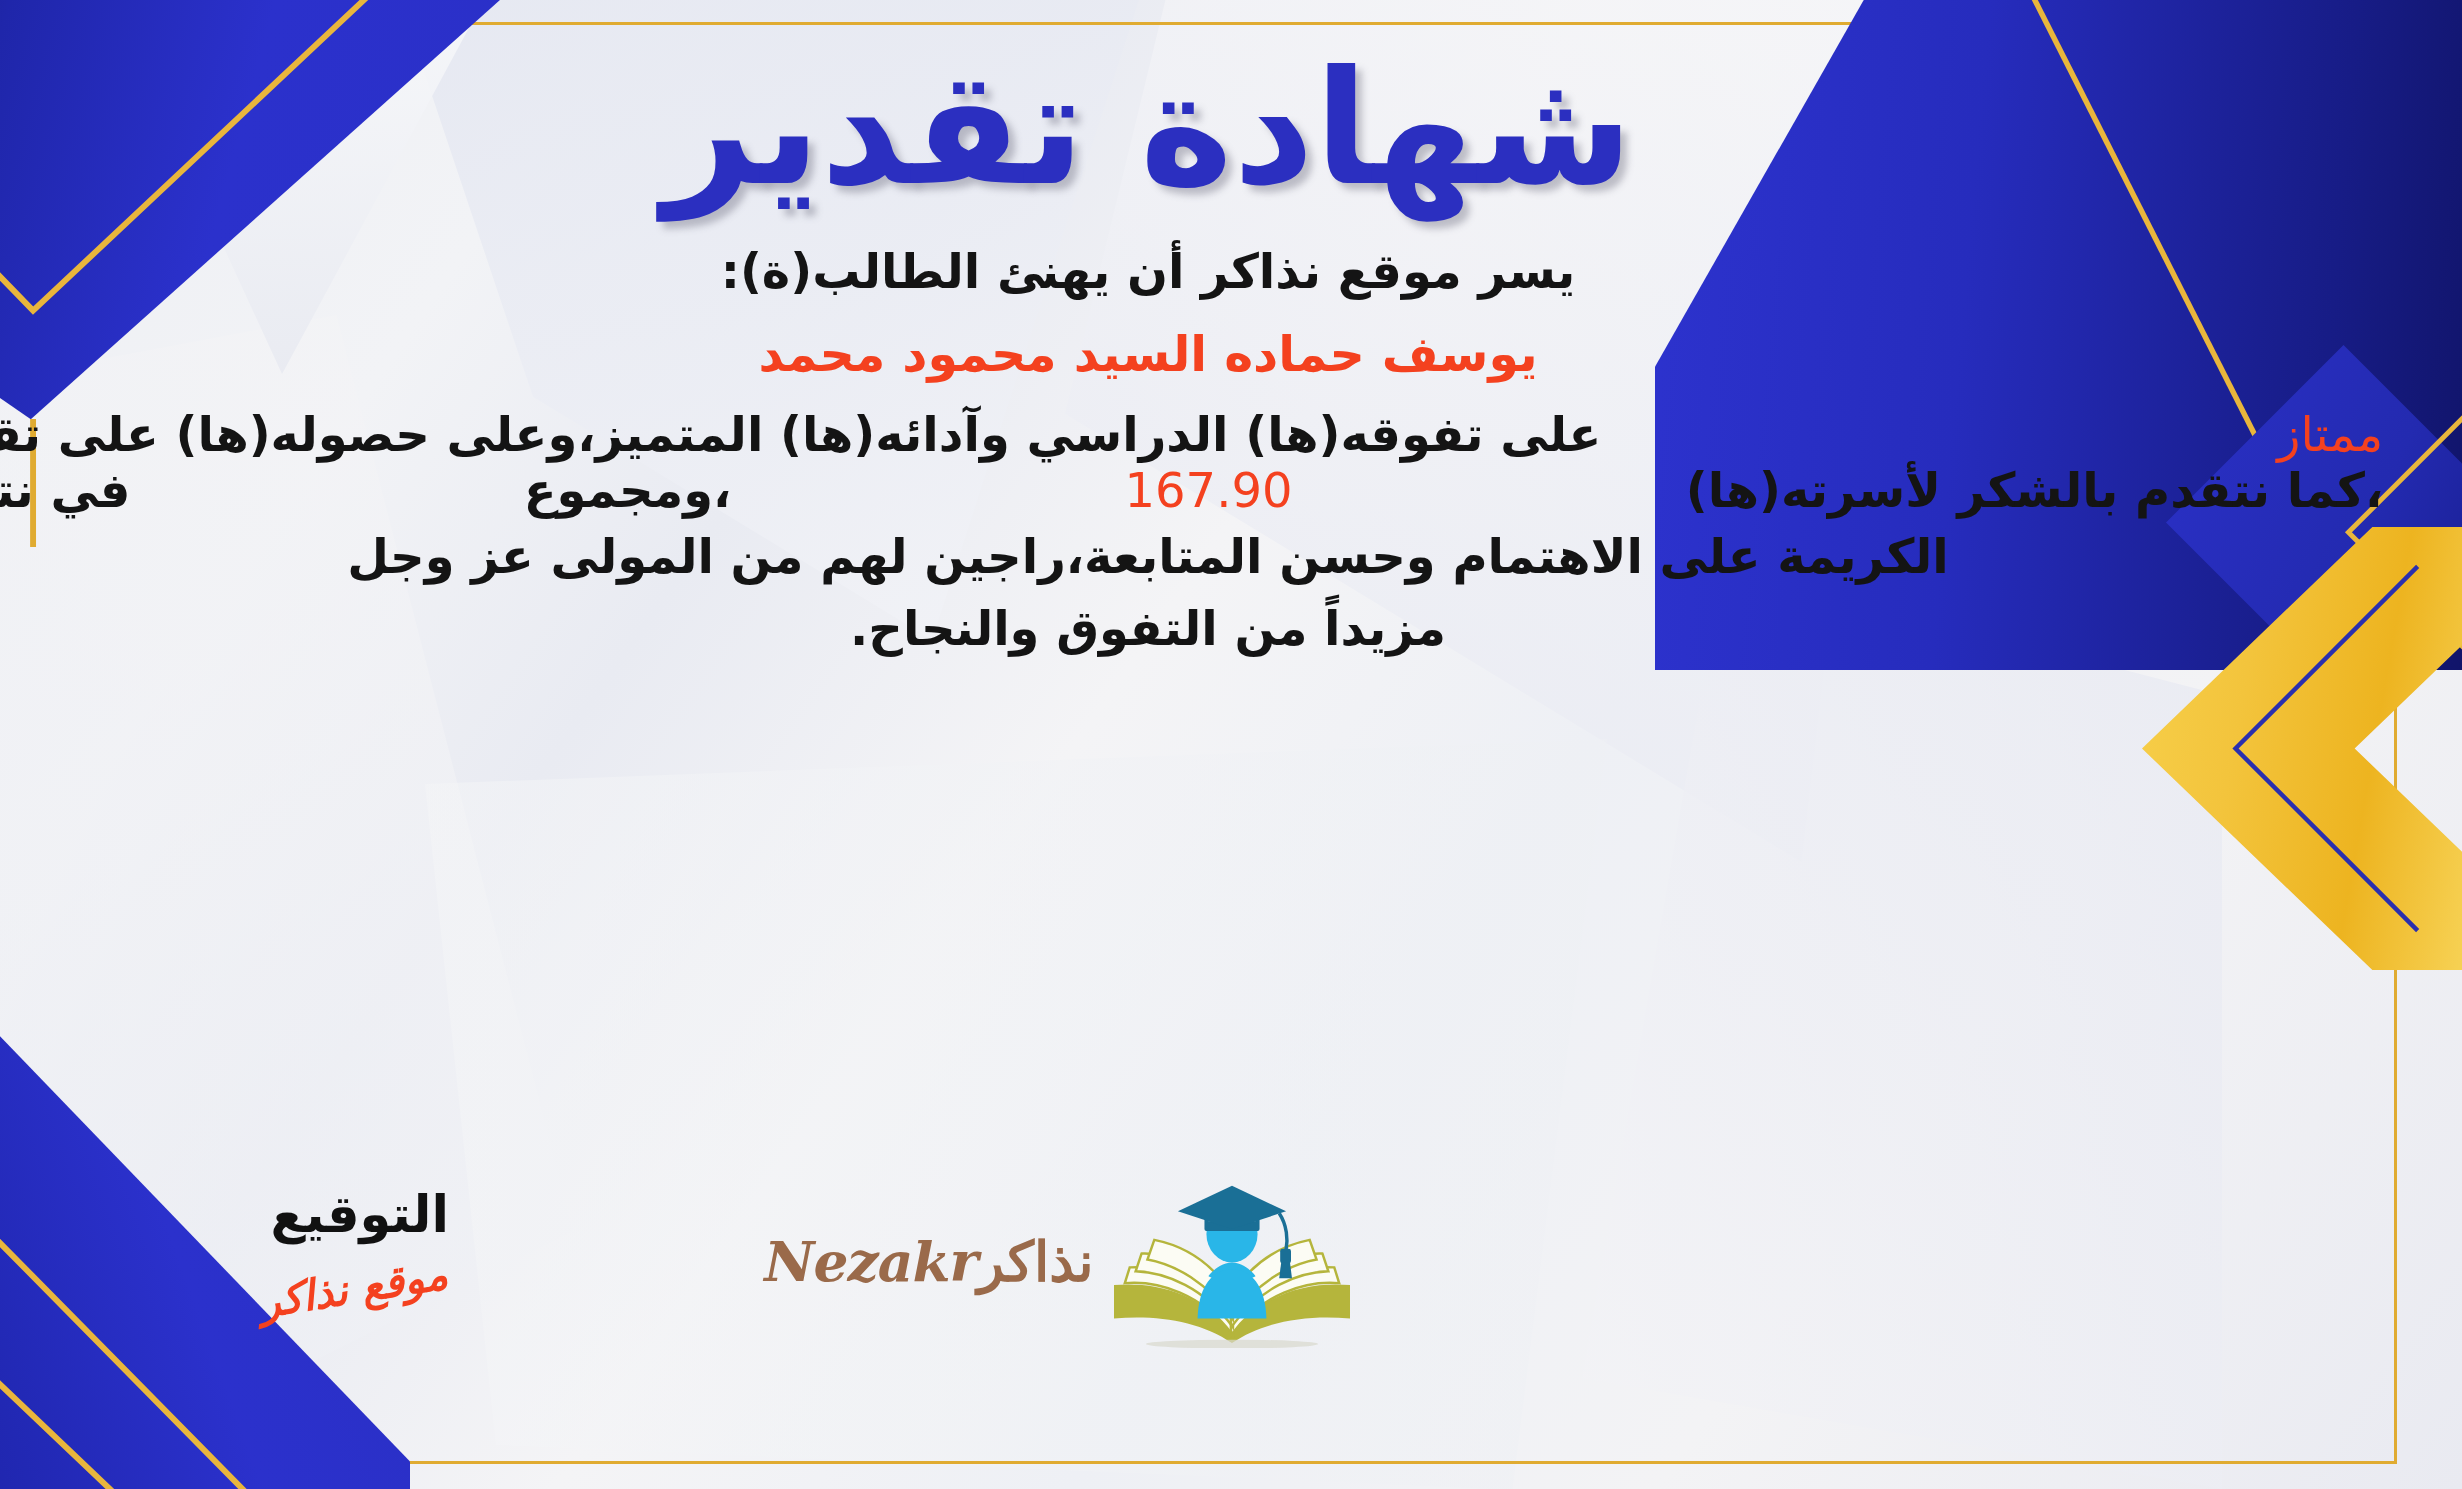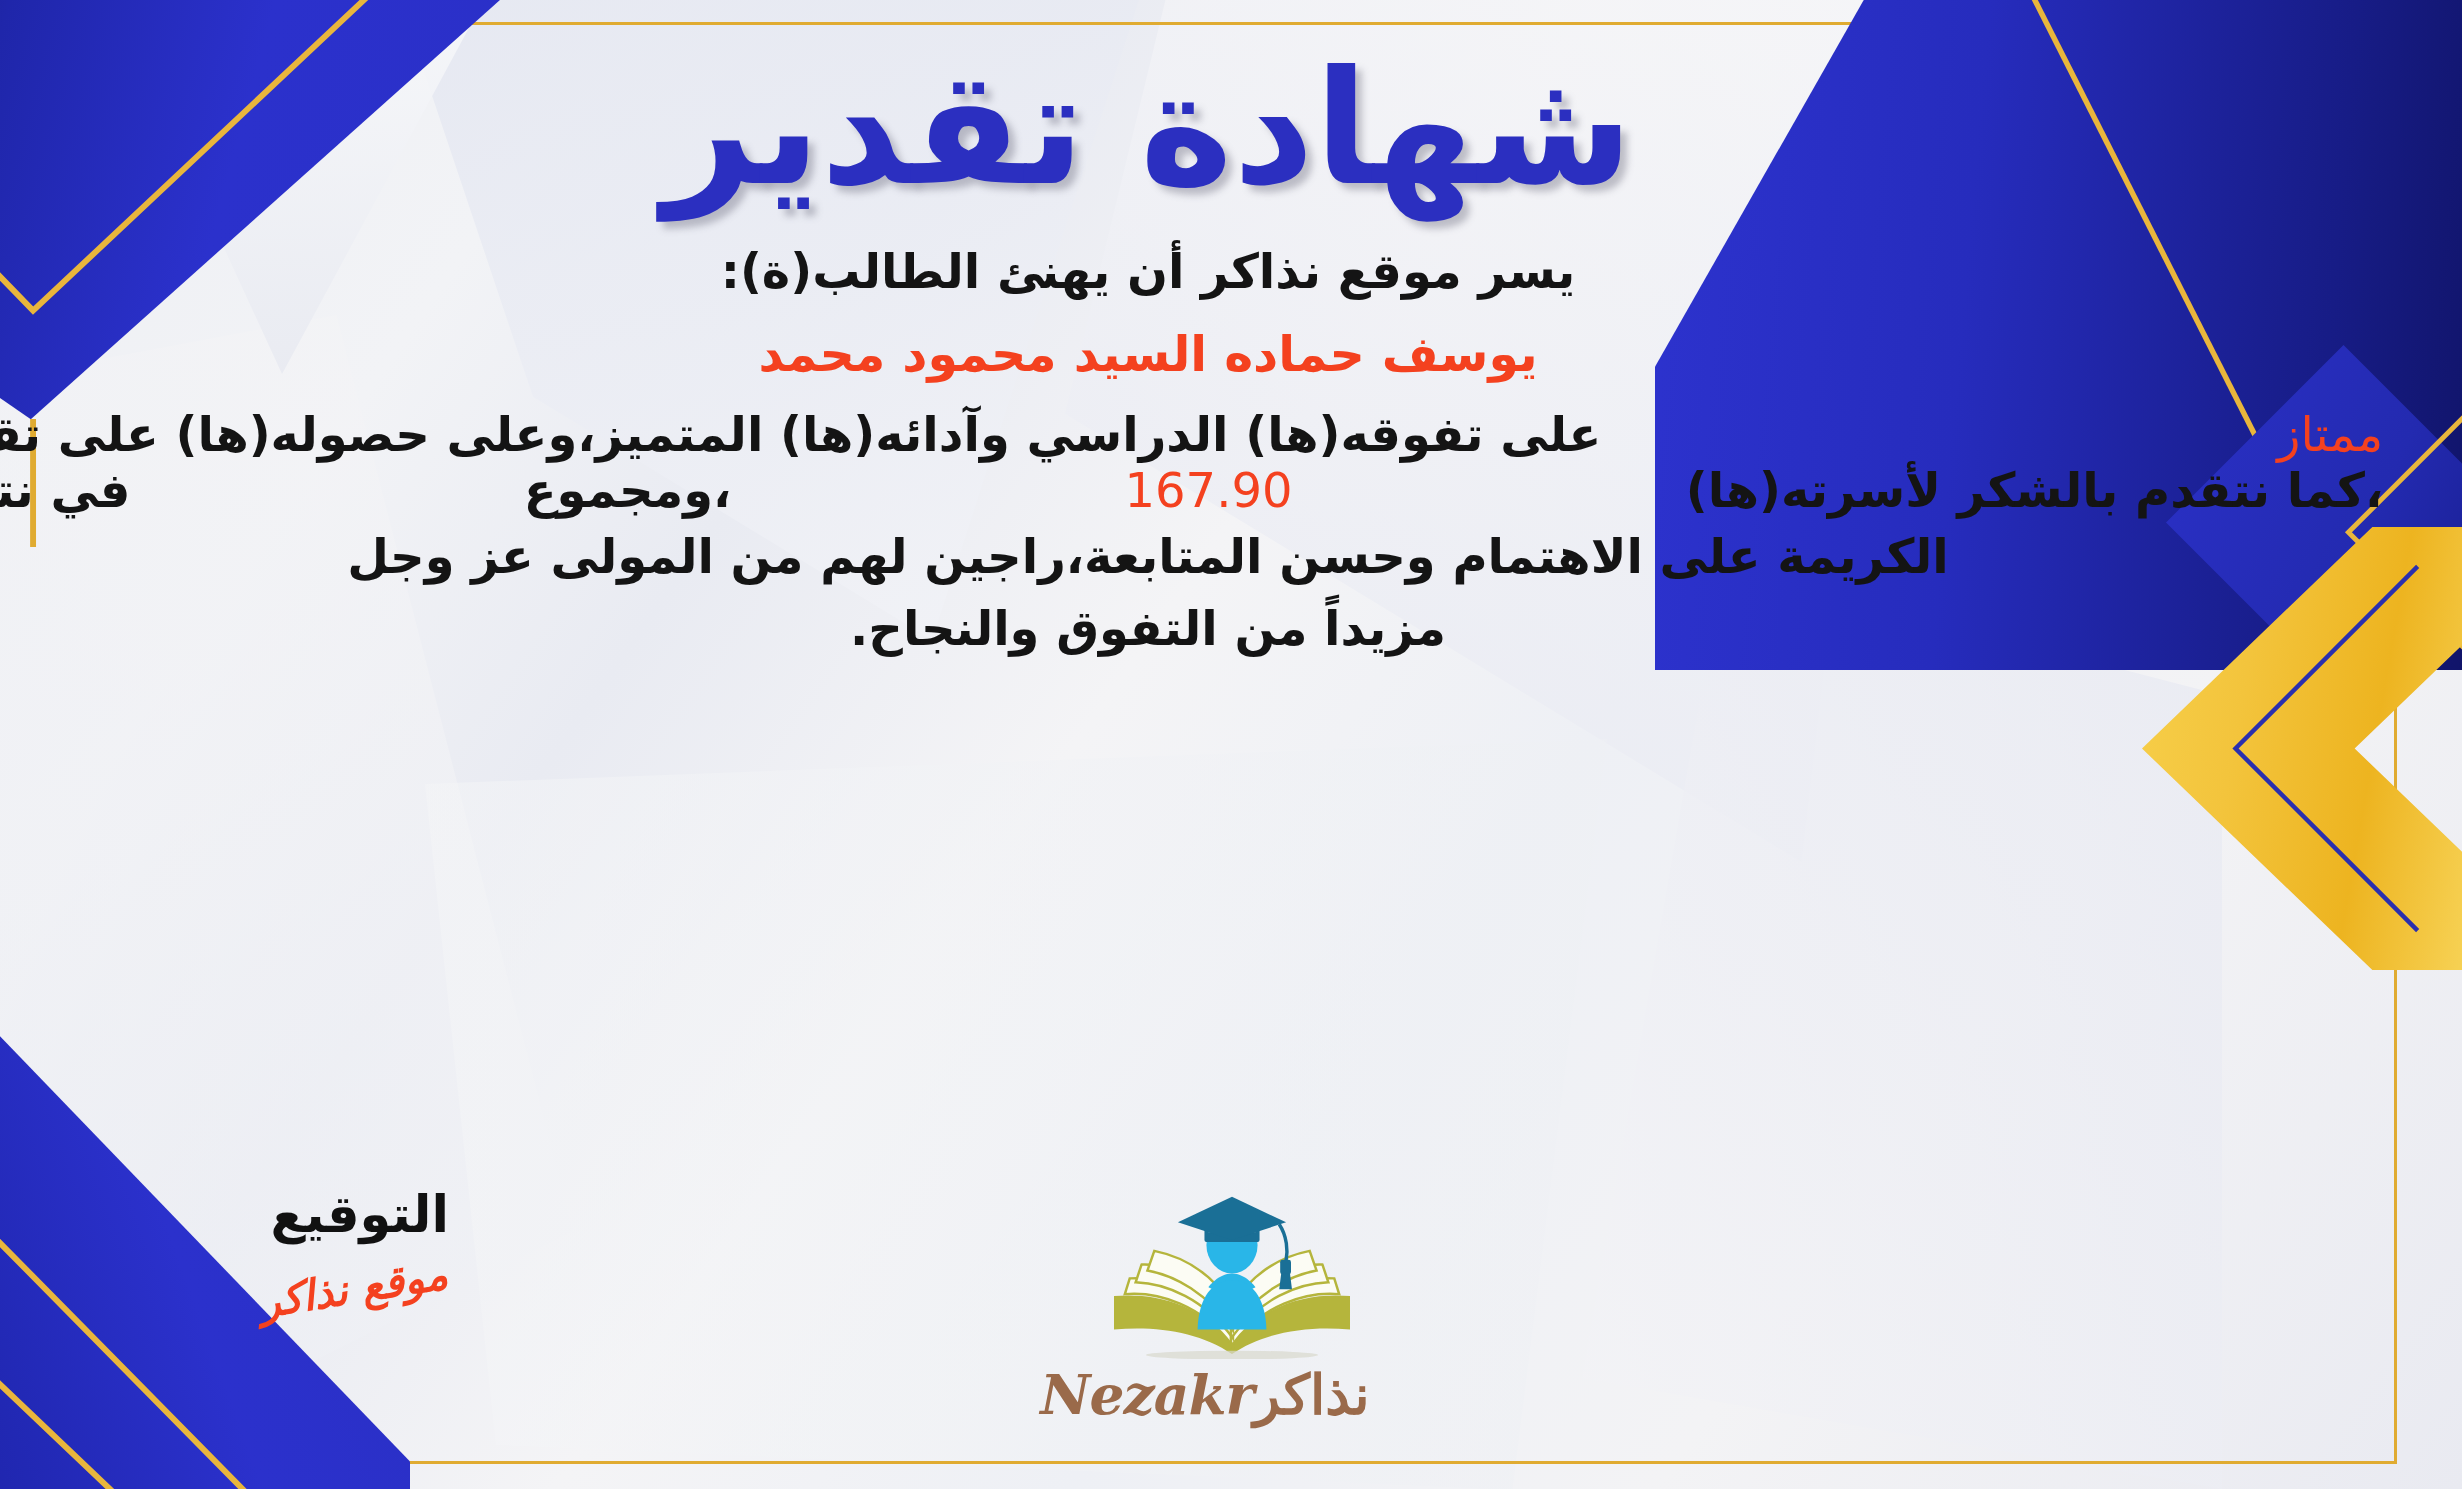--- a/index.html
+++ b/index.html
@@ -148,22 +148,22 @@
     font-size:51px;color:#111;font-weight:700;direction:rtl;
   }
   #signature-script{
     margin-top:29.5px;font-size:42px;color:#f4411f;
     font-family:"DejaVu Serif","Liberation Serif",serif;
     font-style:italic;font-weight:700;direction:rtl;
     transform:rotate(-9deg);
   }
 
   #logo-block{
-    position:absolute;left:0;right:0;top:0;margin:12px auto;width:443px;
-    display:flex;flex-direction:column;
+    position:absolute;left:0;right:0;top:0;margin:1px auto;width:443px;
+    display:flex;flex-direction:row;align-items:center;
   }
   #logo-mark{width:276px;height:177px;position:relative;}
   #logo-text{
     margin-top:3px;font-size:55px;font-weight:800;color:#9a6a4a;
     font-family:"DejaVu Serif","Liberation Serif",serif;
     letter-spacing:-1px;white-space:nowrap;direction:rtl;
   }
   #logo-text .lat{font-family:"DejaVu Serif","Liberation Serif",serif;font-style:italic;}
 </style>
 </head>

